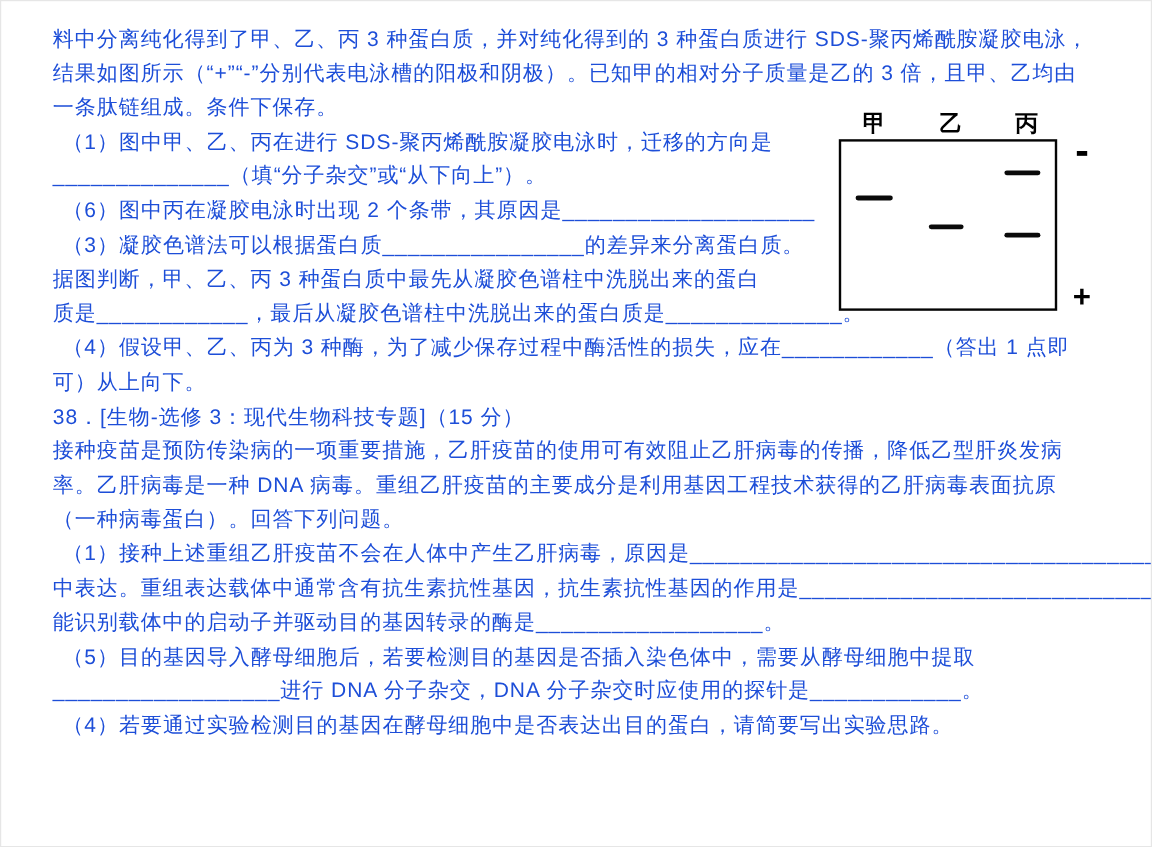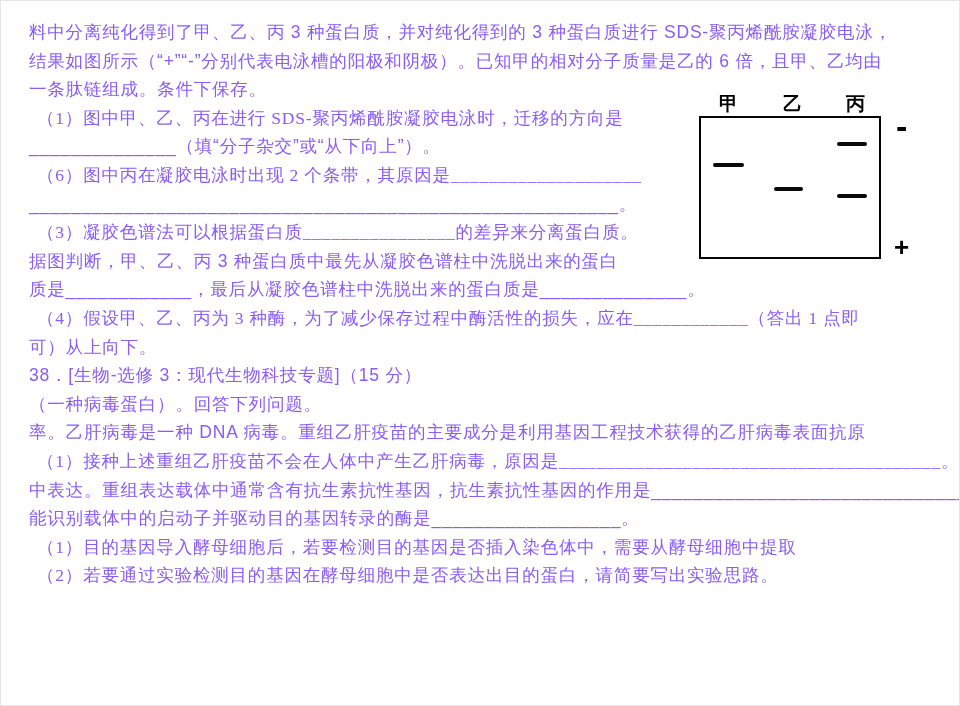--- a/index.html
+++ b/index.html
@@ -6,25 +6,25 @@
   body {
     width:960px; height:706px; overflow:hidden;
     font-family:"Liberation Sans","DejaVu Sans",sans-serif;
   }
   .page {
     position:relative; width:958px; height:704px;
     background:#ffffff; border:1px solid #e6e6e6; box-sizing:content-box;
     overflow:hidden;
   }
   .text-col {
-    position:absolute; left:28px; top:17px; width:900px;
-    color:#8b5cf6; font-size:17.5px; letter-spacing:0.8px;
+    position:absolute; left:43px; top:17px; width:900px;
+    color:#1d4ed8; font-size:17.5px; letter-spacing:0.8px;
   }
   .line { height:28.6px; line-height:28.6px; white-space:pre; overflow:visible; }
-  .line.num { text-indent:8px;font-family:Liberation Serif, serif; }
+  .line.num { text-indent:8px; }
 
   
   .diagram { position:absolute; left:698px; top:92px; width:230px; height:178px; }
   .lane-label {
     position:absolute; top:0; font-weight:bold; font-size:19px;
     color:#000; line-height:22px; letter-spacing:0;
   }
   .lane-jia  { left:20px; }
   .lane-yi   { left:84px; }
   .lane-bing { left:147px; }
@@ -42,39 +42,40 @@
     font-size:26px; font-weight:bold; line-height:26px; color:#000;
   }
 </style>
 </head>
 <body>
 
 <div class="page">
 
   <div class="text-col">
     <div class="line">料中分离纯化得到了甲、乙、丙 3 种蛋白质，并对纯化得到的 3 种蛋白质进行 SDS-聚丙烯酰胺凝胶电泳，</div>
-    <div class="line">结果如图所示（“+”“-”分别代表电泳槽的阳极和阴极）。已知甲的相对分子质量是乙的 6 倍，且甲、乙均由</div>
+    <div class="line">结果如图所示（“+”“-”分别代表电泳槽的阳极和阴极）。已知甲的相对分子质量是乙的 3 倍，且甲、乙均由</div>
     <div class="line">一条肽链组成。条件下保存。</div>
     <div class="line num">（1）图中甲、乙、丙在进行 SDS-聚丙烯酰胺凝胶电泳时，迁移的方向是</div>
     <div class="line">______________（填“分子杂交”或“从下向上”）。</div>
     <div class="line num">（6）图中丙在凝胶电泳时出现 2 个条带，其原因是____________________</div>
-    <div class="line">________________________________________________________。</div>
     <div class="line num">（3）凝胶色谱法可以根据蛋白质________________的差异来分离蛋白质。</div>
     <div class="line">据图判断，甲、乙、丙 3 种蛋白质中最先从凝胶色谱柱中洗脱出来的蛋白</div>
     <div class="line">质是____________，最后从凝胶色谱柱中洗脱出来的蛋白质是______________。</div>
     <div class="line num">（4）假设甲、乙、丙为 3 种酶，为了减少保存过程中酶活性的损失，应在____________（答出 1 点即</div>
     <div class="line">可）从上向下。</div>
     <div class="line">38．[生物-选修 3：现代生物科技专题]（15 分）</div>
+    <div class="line">接种疫苗是预防传染病的一项重要措施，乙肝疫苗的使用可有效阻止乙肝病毒的传播，降低乙型肝炎发病</div>
+    <div class="line">率。乙肝病毒是一种 DNA 病毒。重组乙肝疫苗的主要成分是利用基因工程技术获得的乙肝病毒表面抗原</div>
     <div class="line">（一种病毒蛋白）。回答下列问题。</div>
-    <div class="line">率。乙肝病毒是一种 DNA 病毒。重组乙肝疫苗的主要成分是利用基因工程技术获得的乙肝病毒表面抗原</div>
     <div class="line num">（1）接种上述重组乙肝疫苗不会在人体中产生乙肝病毒，原因是________________________________________。</div>
     <div class="line">中表达。重组表达载体中通常含有抗生素抗性基因，抗生素抗性基因的作用是______________________________。</div>
     <div class="line">能识别载体中的启动子并驱动目的基因转录的酶是__________________。</div>
-    <div class="line num">（1）目的基因导入酵母细胞后，若要检测目的基因是否插入染色体中，需要从酵母细胞中提取</div>
-    <div class="line num">（2）若要通过实验检测目的基因在酵母细胞中是否表达出目的蛋白，请简要写出实验思路。</div>
+    <div class="line num">（5）目的基因导入酵母细胞后，若要检测目的基因是否插入染色体中，需要从酵母细胞中提取</div>
+    <div class="line">__________________进行 DNA 分子杂交，DNA 分子杂交时应使用的探针是____________。</div>
+    <div class="line num">（4）若要通过实验检测目的基因在酵母细胞中是否表达出目的蛋白，请简要写出实验思路。</div>
   </div>
 
   <div class="diagram">
     <span class="lane-label lane-jia">甲</span>
     <span class="lane-label lane-yi">乙</span>
     <span class="lane-label lane-bing">丙</span>
     <div class="gel-box" id="gel-box">
         <div class="band" style="left: 12px; top: 45px; width: 31px; background: rgb(10, 10, 10);"></div>
         <div class="band" style="left: 73px; top: 69px; width: 29px; background: rgb(10, 10, 10);"></div>
         <div class="band" style="left: 136px; top: 24px; width: 30px; background: rgb(10, 10, 10);"></div>

